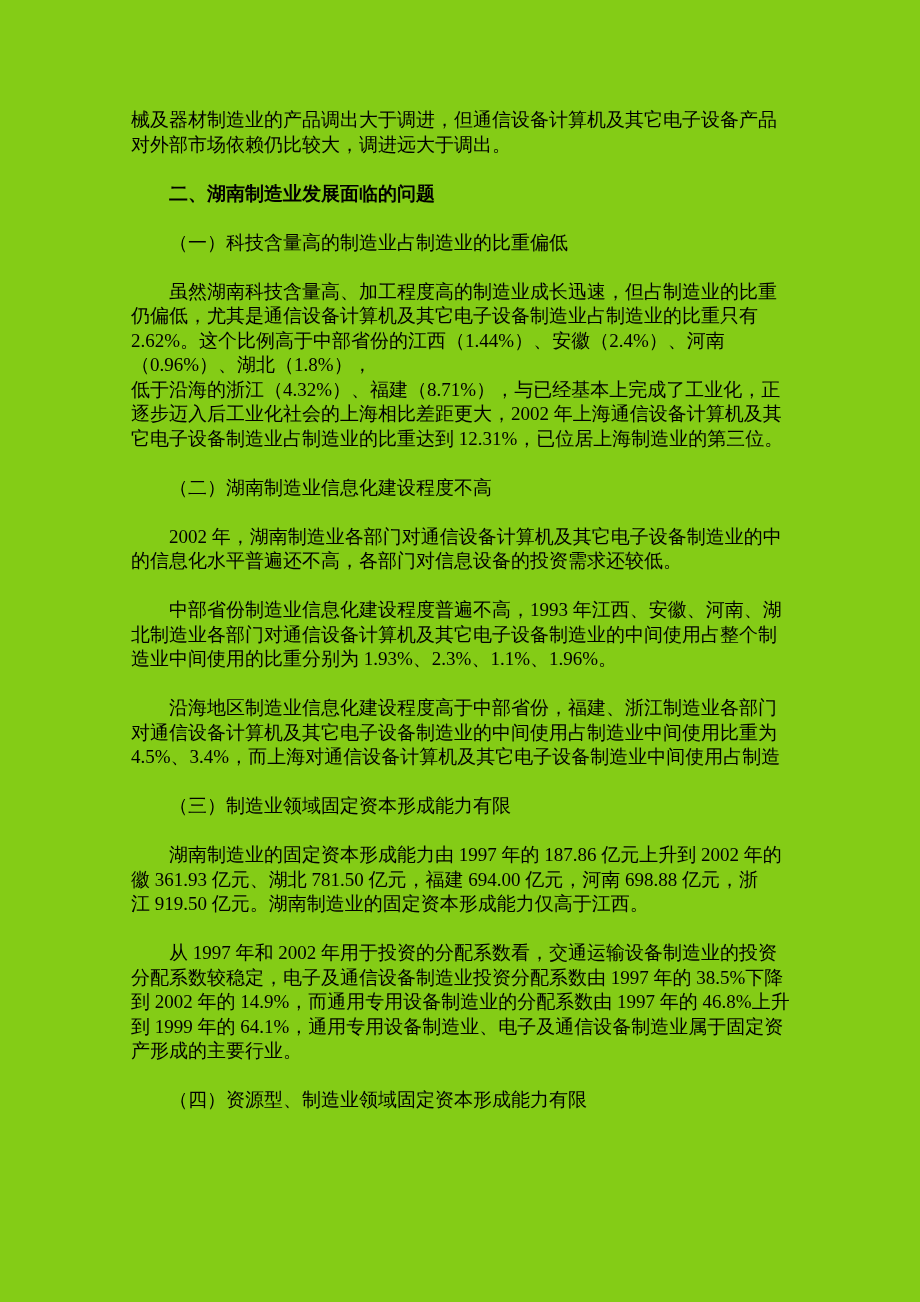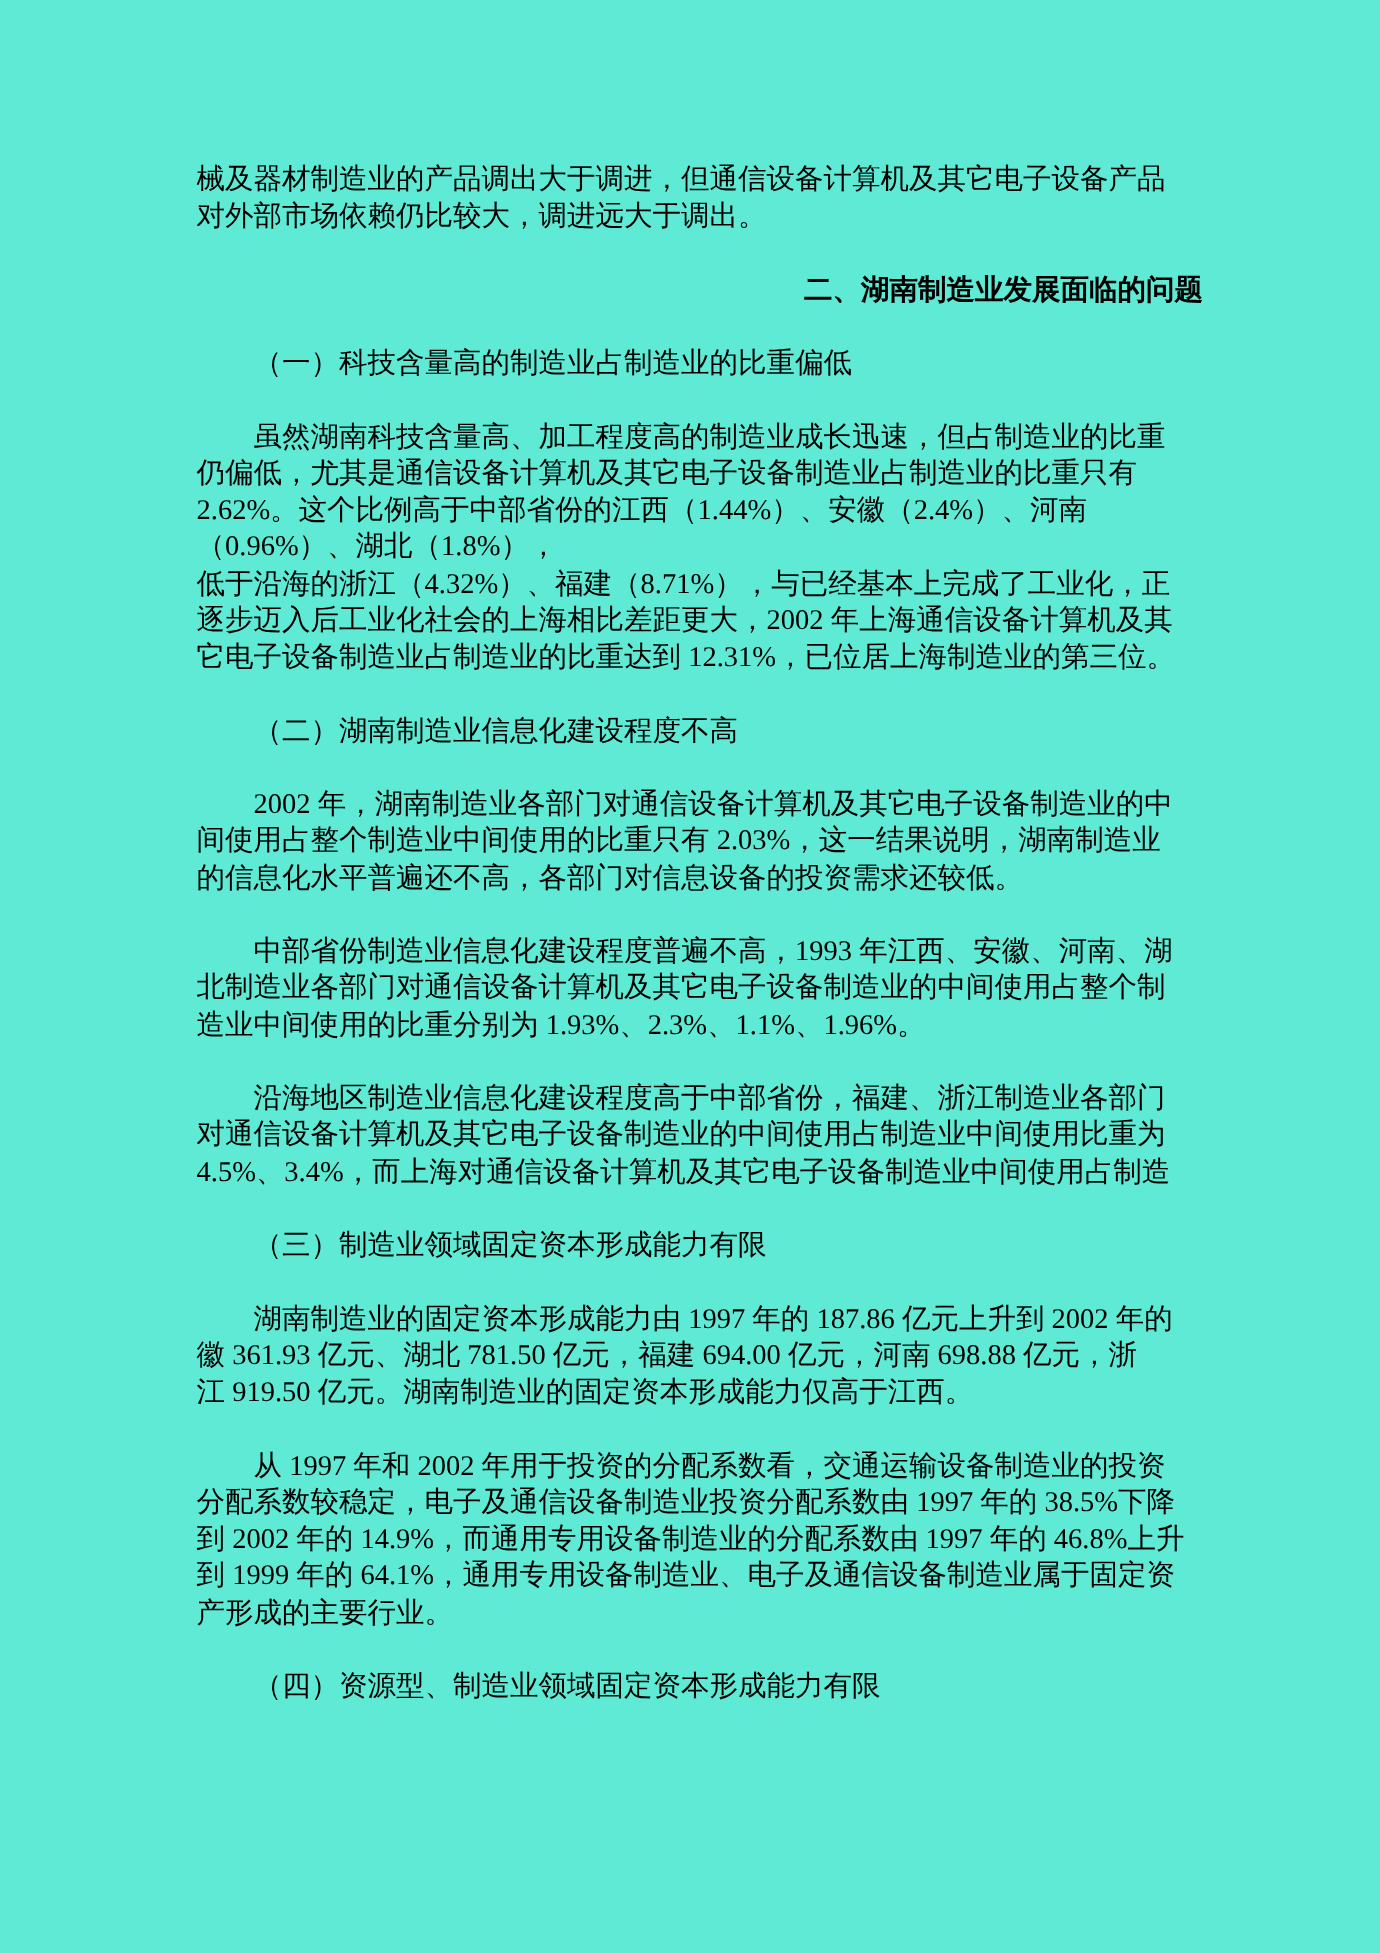--- a/index.html
+++ b/index.html
@@ -7,35 +7,34 @@
   body {
     width: 920px;
     height: 1302px;
     overflow: hidden;
     color: #000000;
     font-family: "Liberation Serif", "DejaVu Serif", serif;
   }
   .page {
     width: 920px;
     height: 1302px;
-    background: #5eead4;
+    background: #84cc16;
     padding: 108px 118px 0 131px;
   }
   .line {
     font-size: 19px;
     line-height: 24.5px;
     white-space: pre;
     letter-spacing: 0px;
   }
   .indent { text-indent: 38px; }
   .blank-line { height: 24.5px; }
   .heading .line {
     font-family: "Liberation Sans", "DejaVu Sans", sans-serif;
     font-weight: bold;
-    text-align: right;
   }
   .subheading .line { font-weight: normal; }
 </style>
 </head>
 <body>
 
 <div class="page">
     <div class="block paragraph">
       <div class="line">械及器材制造业的产品调出大于调进，但通信设备计算机及其它电子设备产品</div>
       <div class="line">对外部市场依赖仍比较大，调进远大于调出。</div>
@@ -58,21 +57,20 @@
       <div class="line">逐步迈入后工业化社会的上海相比差距更大，2002 年上海通信设备计算机及其</div>
       <div class="line">它电子设备制造业占制造业的比重达到 12.31%，已位居上海制造业的第三位。</div>
     </div>
     <div class="blank-line"></div>
     <div class="block subheading">
       <div class="line indent">（二）湖南制造业信息化建设程度不高</div>
     </div>
     <div class="blank-line"></div>
     <div class="block paragraph">
       <div class="line indent">2002 年，湖南制造业各部门对通信设备计算机及其它电子设备制造业的中</div>
-      <div class="line">间使用占整个制造业中间使用的比重只有 2.03%，这一结果说明，湖南制造业</div>
       <div class="line">的信息化水平普遍还不高，各部门对信息设备的投资需求还较低。</div>
     </div>
     <div class="blank-line"></div>
     <div class="block paragraph">
       <div class="line indent">中部省份制造业信息化建设程度普遍不高，1993 年江西、安徽、河南、湖</div>
       <div class="line">北制造业各部门对通信设备计算机及其它电子设备制造业的中间使用占整个制</div>
       <div class="line">造业中间使用的比重分别为 1.93%、2.3%、1.1%、1.96%。</div>
     </div>
     <div class="blank-line"></div>
     <div class="block paragraph">

